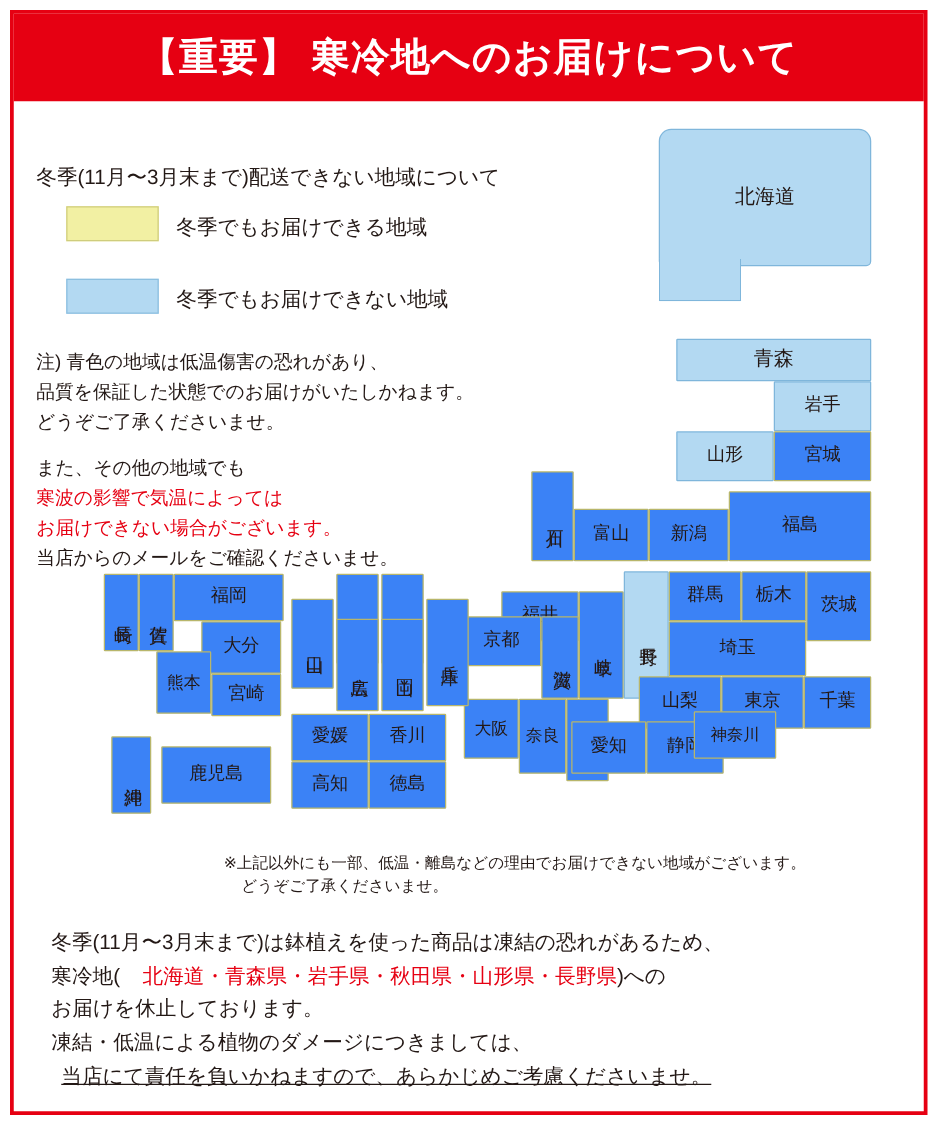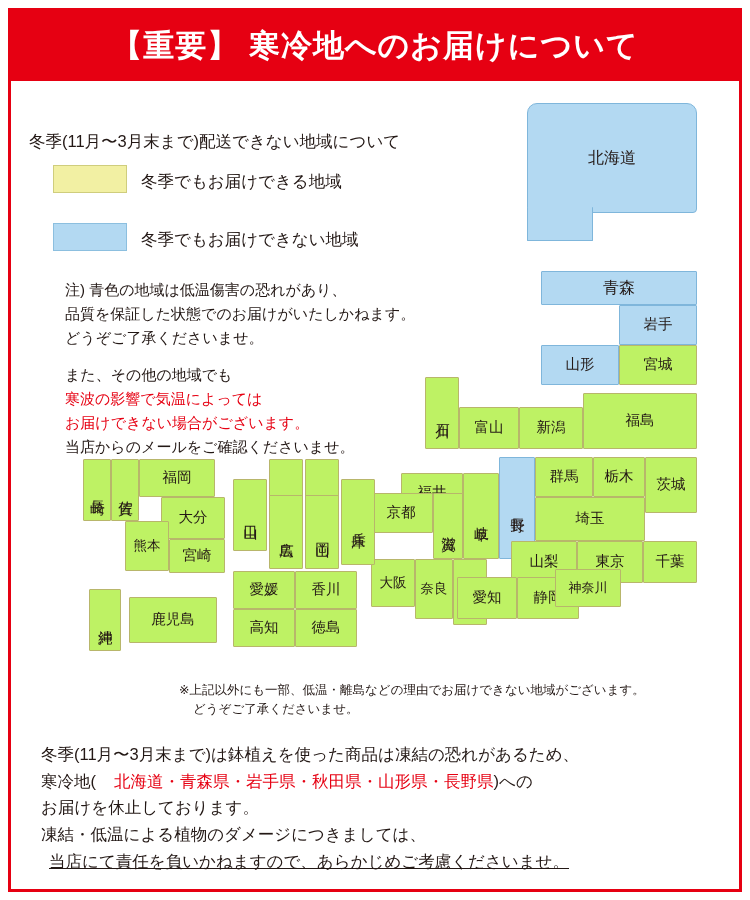--- a/index.html
+++ b/index.html
@@ -39,28 +39,28 @@
     position:absolute;left:18px;top:50px;
     font-size:16.5px;color:#231815;white-space:nowrap;
   }
   .legend-row{position:absolute;display:flex;align-items:flex-end;}
   .swatch{width:74px;height:28px;border:1px solid #8c8c5a;box-sizing:border-box;}
   .swatch.yellow{background:#f2f0a3;border-color:#cfcd7d;}
   .swatch.blue{background:#b3d9f2;border-color:#8cbfdf;}
   .legend-label{margin-left:14px;font-size:16.5px;}
 
   .note{
-    position:absolute;font-size:15px;line-height:1.45;margin-left:36px;
+    position:absolute;font-size:15px;line-height:1.45;
   }
 
   
   .map{position:absolute;left:0;top:0;width:728px;height:620px;}
   .pref{
     position:absolute;
-    background:#bef264;
+    background:#3b82f6;
     border:1px solid #b8b66b;
     box-sizing:border-box;
     display:flex;align-items:center;justify-content:center;
     text-align:center;
     font-size:14.5px;
     line-height:1.05;
     color:#231815;
     border-radius:1px;
   }
   .pref.cold{background:#b3d9f2;border-color:#7fb6db;}
@@ -152,21 +152,21 @@
     <div class="pref small" style="left:544px;top:488px;width:66px;height:38px;">神奈川</div>
 
 
     <div class="pref vert" style="left:330px;top:398px;width:34px;height:86px;">兵庫</div>
     <div class="pref vert" style="left:294px;top:378px;width:34px;height:72px;">鳥取</div>
     <div class="pref vert" style="left:258px;top:378px;width:34px;height:72px;">島根</div>
     <div class="pref vert" style="left:294px;top:414px;width:34px;height:74px;">岡山</div>
     <div class="pref vert" style="left:258px;top:414px;width:34px;height:74px;">広島</div>
     <div class="pref vert" style="left:222px;top:398px;width:34px;height:72px;">山口</div>
 
-    <div class="pref" style="left:128px;top:378px;width:76px;height:38px;">福岡</div>
+    <div class="pref" style="left:128px;top:378px;width:88px;height:38px;">福岡</div>
     <div class="pref vert" style="left:100px;top:378px;width:28px;height:62px;">佐賀</div>
     <div class="pref vert" style="left:72px;top:378px;width:28px;height:62px;">長崎</div>
     <div class="pref" style="left:150px;top:416px;width:64px;height:42px;">大分</div>
     <div class="pref" style="left:114px;top:440px;width:44px;height:50px;font-size:13.5px;">熊本</div>
     <div class="pref" style="left:158px;top:458px;width:56px;height:34px;">宮崎</div>
     <div class="pref" style="left:118px;top:516px;width:88px;height:46px;">鹿児島</div>
     <div class="pref vert" style="left:78px;top:508px;width:32px;height:62px;">沖縄</div>
 
     <div class="pref" style="left:222px;top:490px;width:62px;height:38px;">愛媛</div>
     <div class="pref" style="left:284px;top:490px;width:62px;height:38px;">香川</div>

